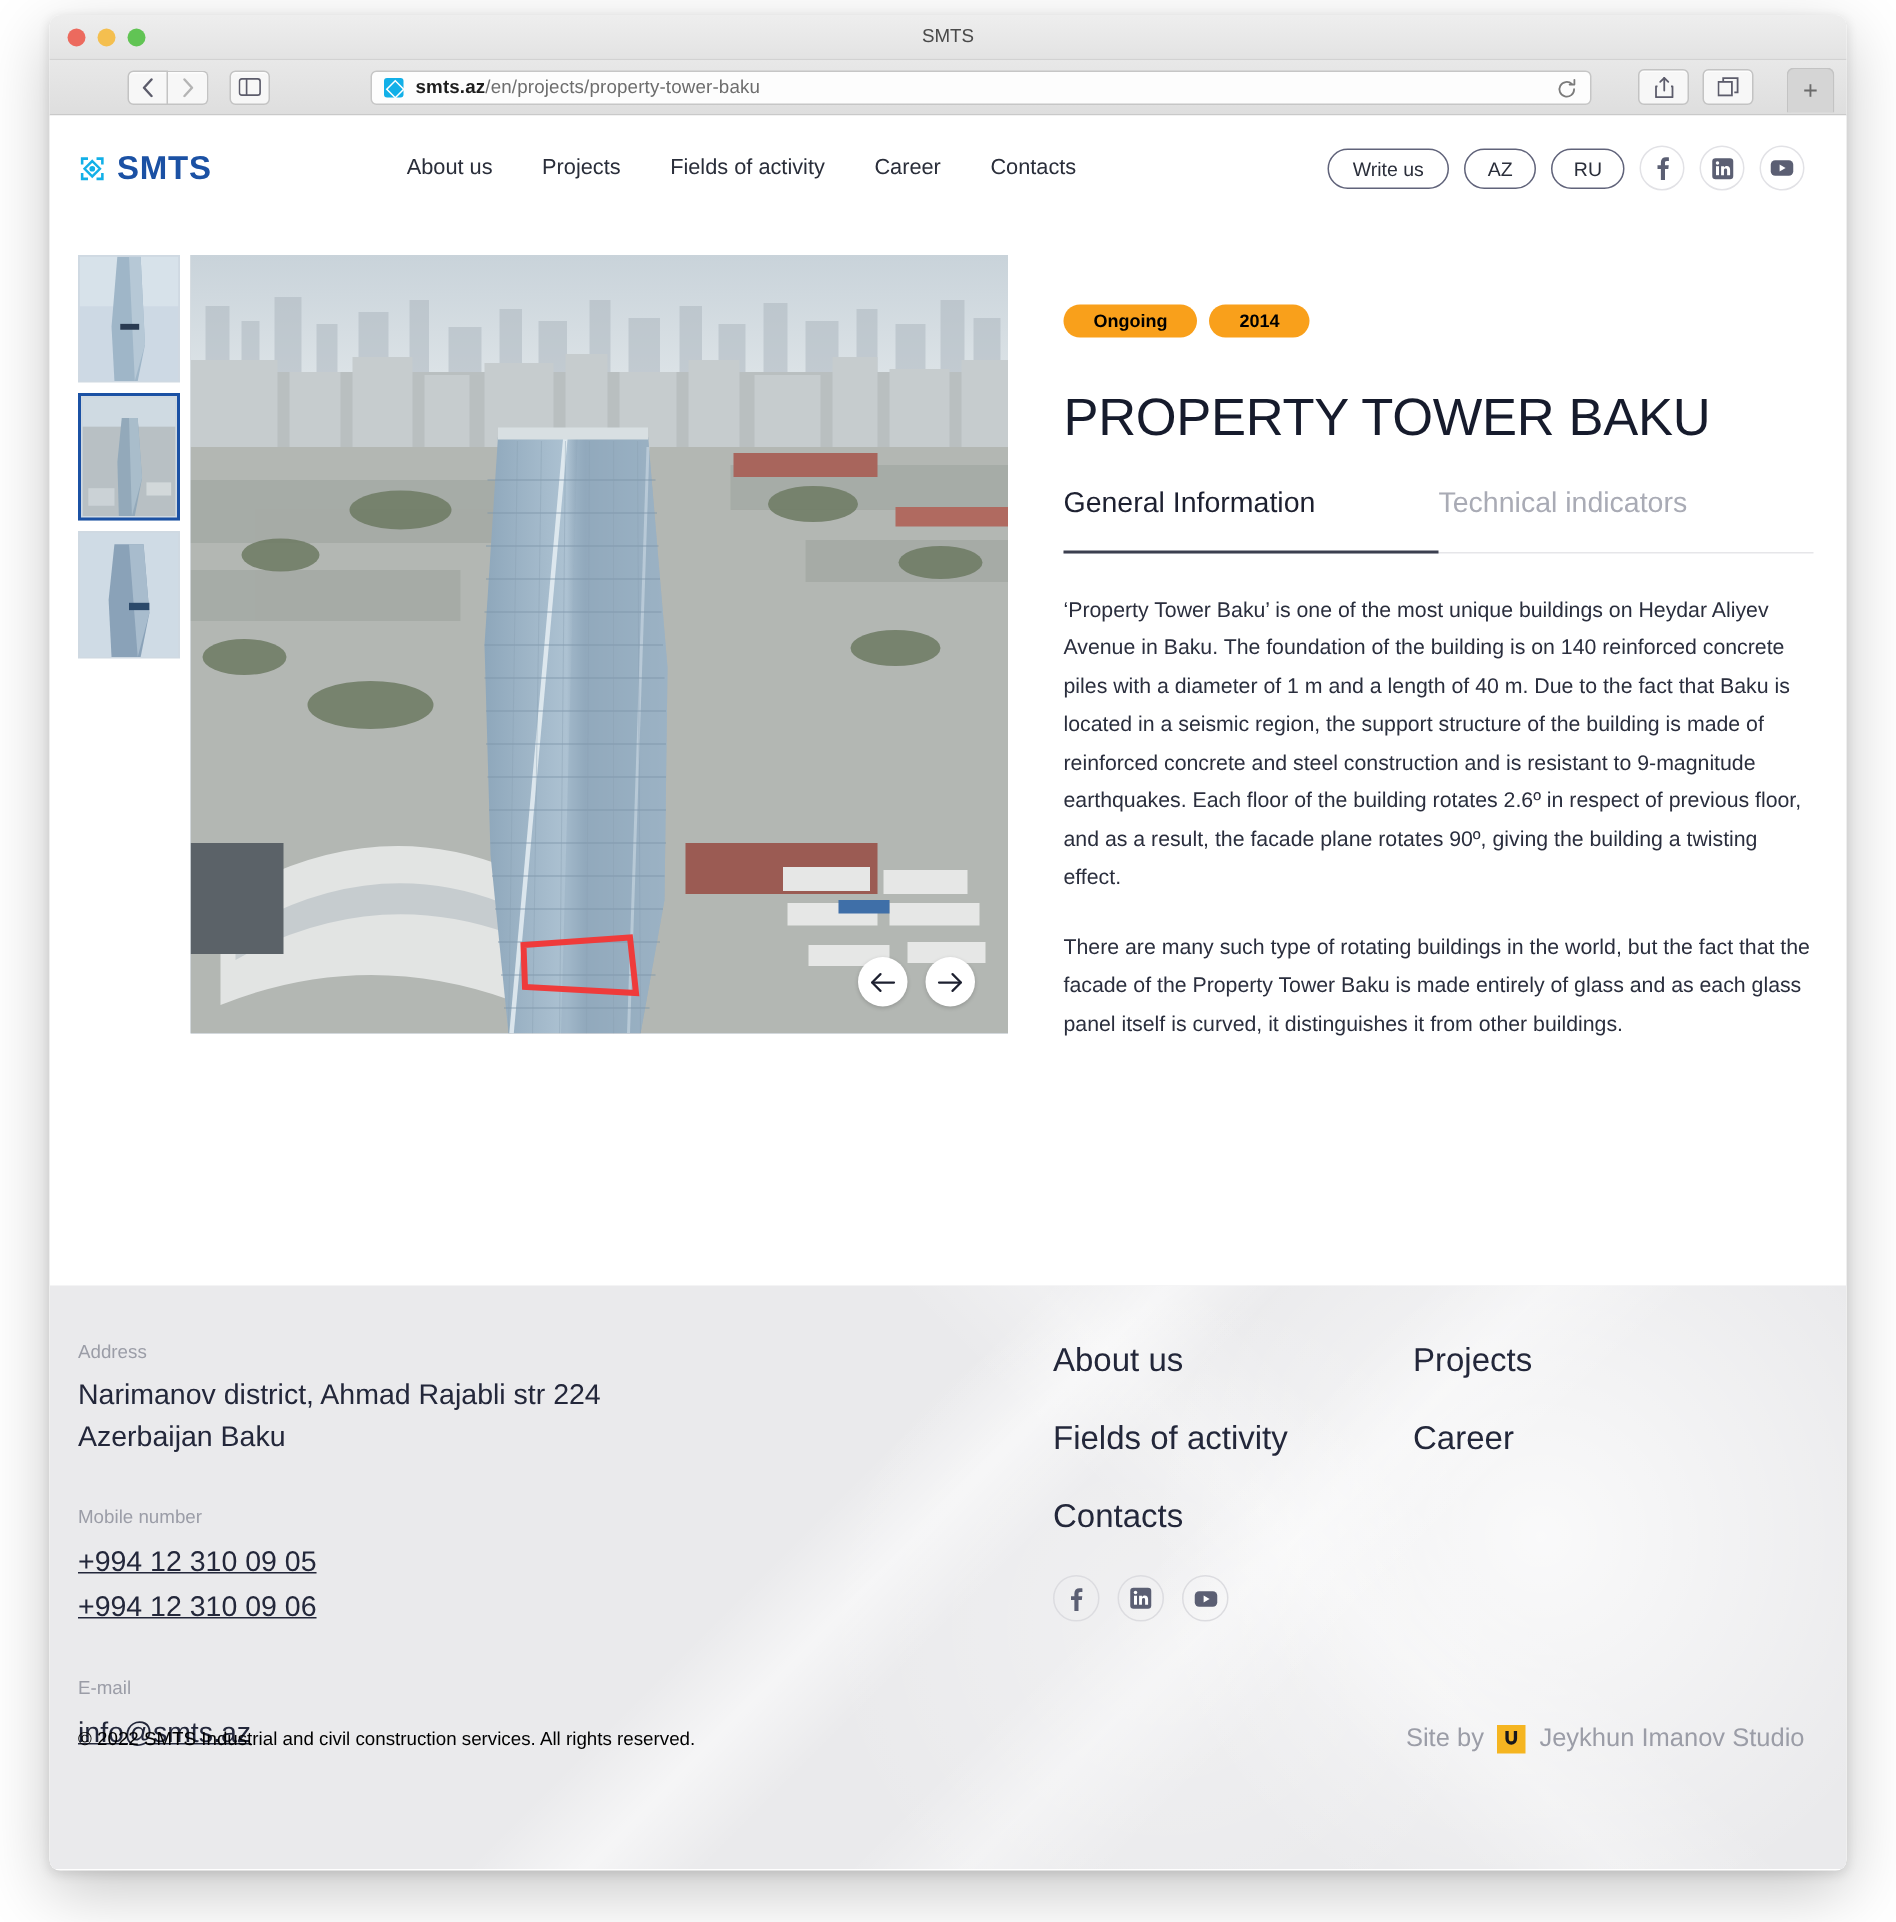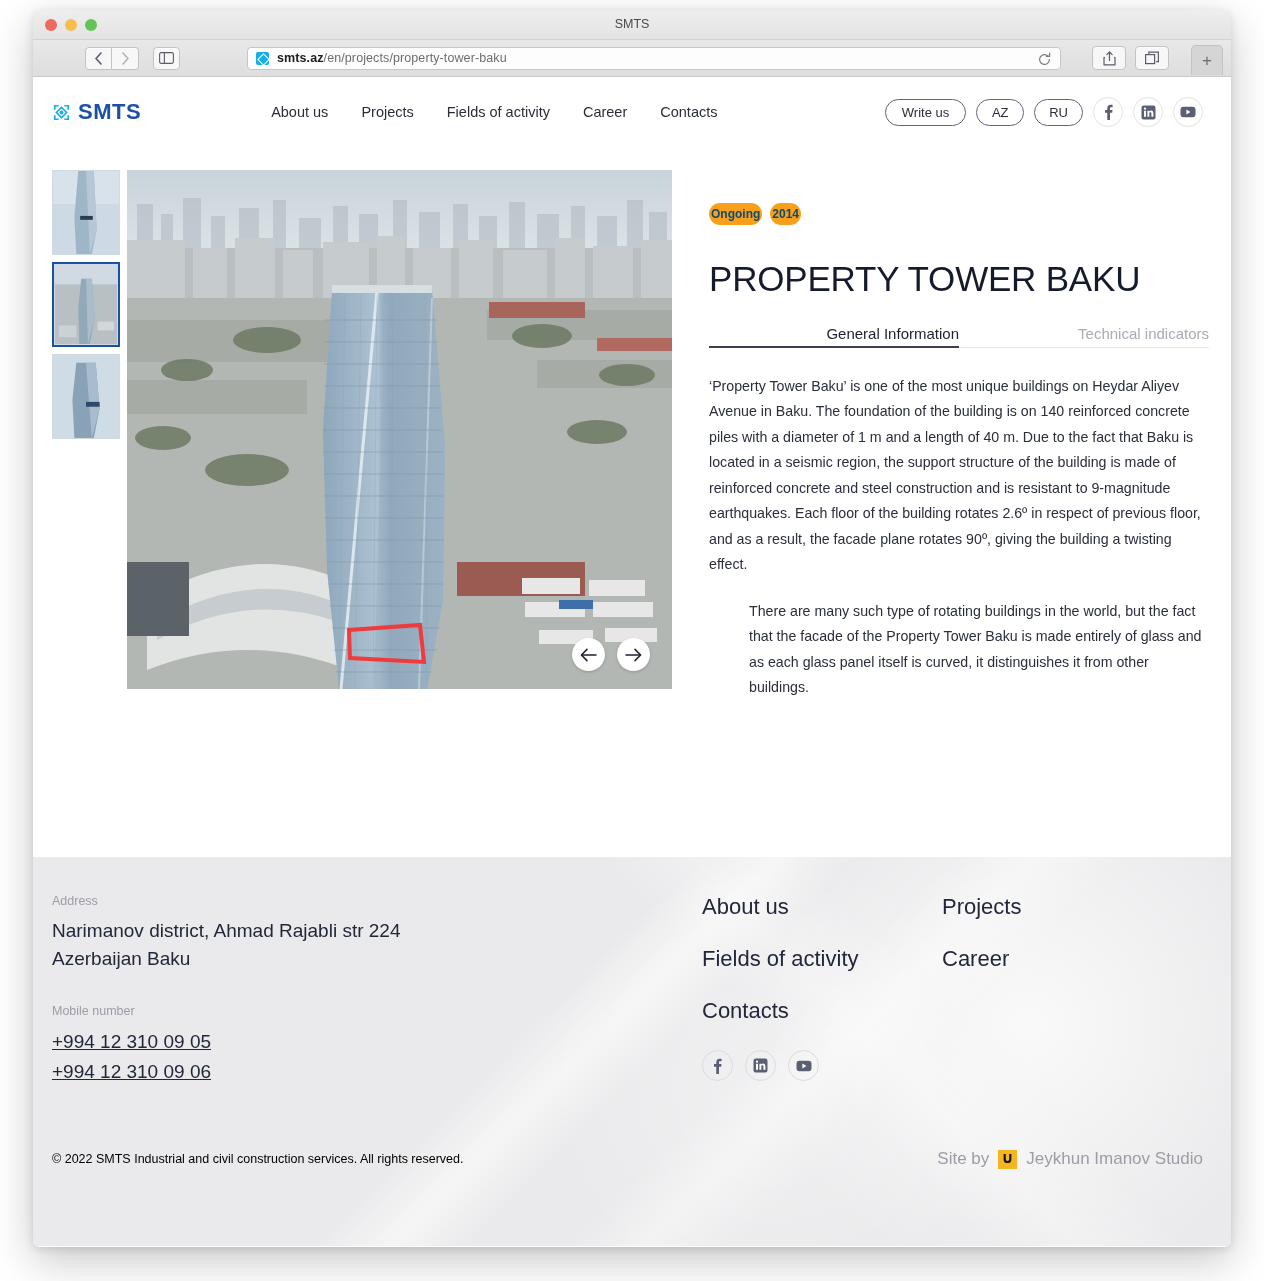--- a/index.html
+++ b/index.html
@@ -165,53 +165,53 @@
     width: 33px; height: 33px; border-radius: 50%;
     background: #ffffff;
     display: flex; align-items: center; justify-content: center;
     color: #1d2030;
     box-shadow: 0 1px 3px rgba(0,0,0,0.18);
   }
 
   .details { flex: 1; padding-left: 37px; padding-top: 33px; }
   .badges { display: flex; gap: 8px; }
   .badge {
-    background: #f9a01b; color: #0c4a6e;
+    background: #f9a01b; color: #000000;
     font-size: 12px; font-weight: 600;
-    border-radius: 11px; padding: 5px 2px;
+    border-radius: 11px; padding: 5px 20px;
     line-height: 1;
   }
   h1.project-title {
     margin-top: 36px;
     font-size: 35px; font-weight: 400; letter-spacing: -0.2px;
     color: #161b2c; line-height: 1.05;
   }
   .tabs {
     margin-top: 27px;
     display: flex;
     border-bottom: 1px solid #e6e6e9;
   }
   .tab {
     flex: 0 0 250px;
-    text-align: right;
-    font-size: 15px;
-    padding-bottom: 5px;
+    text-align: left;
+    font-size: 19px;
+    padding-bottom: 21px;
     color: #a9abb5;
     position: relative;
   }
   .tab.active { color: #1d2030; }
   .tab.active::after {
     content: ""; position: absolute; left: 0; right: 0; bottom: -1px;
     height: 2px; background: #3b3f4f;
   }
   .body-copy { margin-top: 26px; max-width: 505px; }
   .body-copy p {
     font-size: 14.2px; line-height: 25.5px; color: #2a2e3d;
   }
-  .body-copy p + p { margin-top: 21px; margin-left: 40px; }
+  .body-copy p + p { margin-top: 21px; }
 
   
   footer.site-footer {
     position: absolute; left: 0; right: 0; bottom: 0;
     height: 389px;
     background: #eaeaec;
     overflow: hidden;
   }
   .fw {
     position: absolute; inset: 0;
@@ -572,20 +572,26 @@
           </div>
 
           <div class="fgroup">
             <div class="flabel">Mobile number</div>
             <div style="margin-top:9px">
               <a class="flink" href="#">+994 12 310 09 05</a>
               <a class="flink" href="#">+994 12 310 09 06</a>
             </div>
           </div>
 
+          <div class="fgroup">
+            <div class="flabel">E-mail</div>
+            <div style="margin-top:9px">
+              <a class="flink" href="#">info@smts.az</a>
+            </div>
+          </div>
         </div>
 
         <div class="fnav">
           <div class="fnav-col c1">
             <a href="#">About us</a>
             <a href="#">Fields of activity</a>
             <a href="#">Contacts</a>
             <div class="fsoc">
               <div class="soc-circle">
                 <svg width="9" height="16" viewBox="0 0 9 16">

